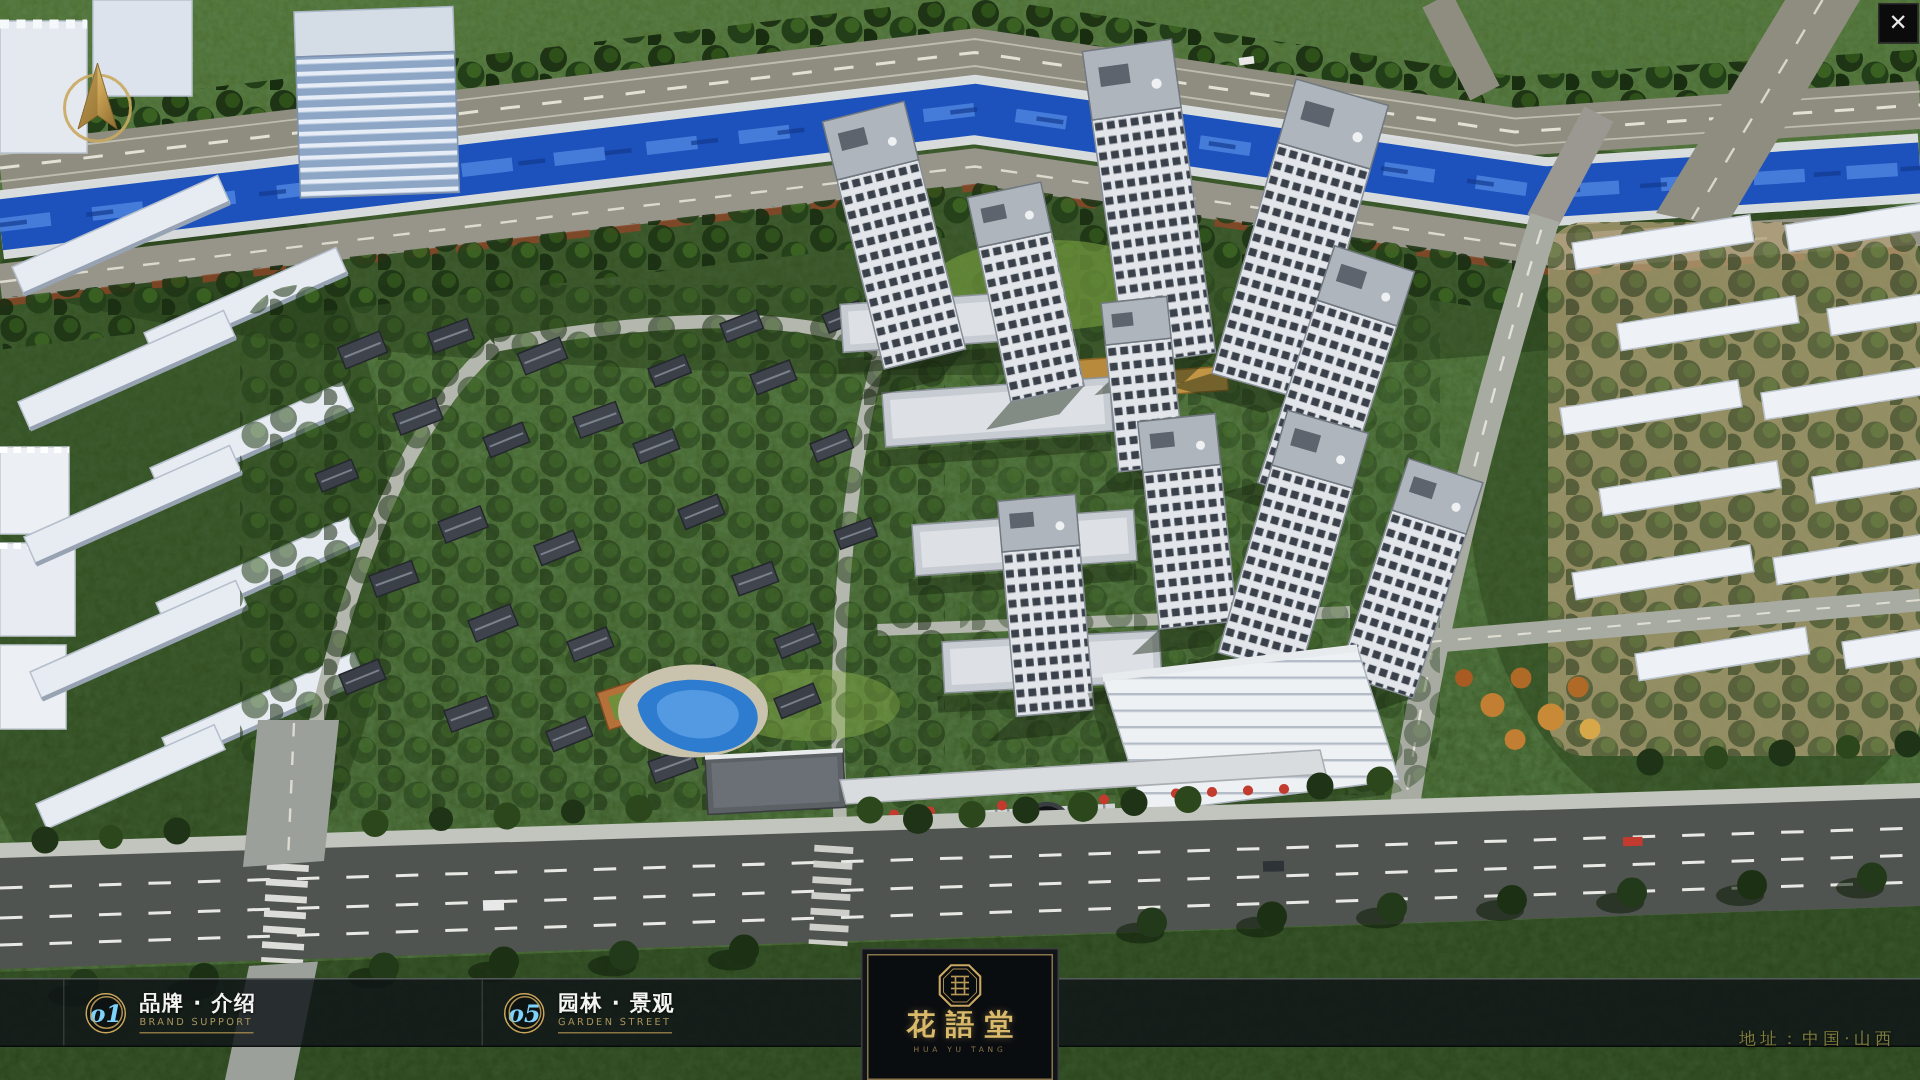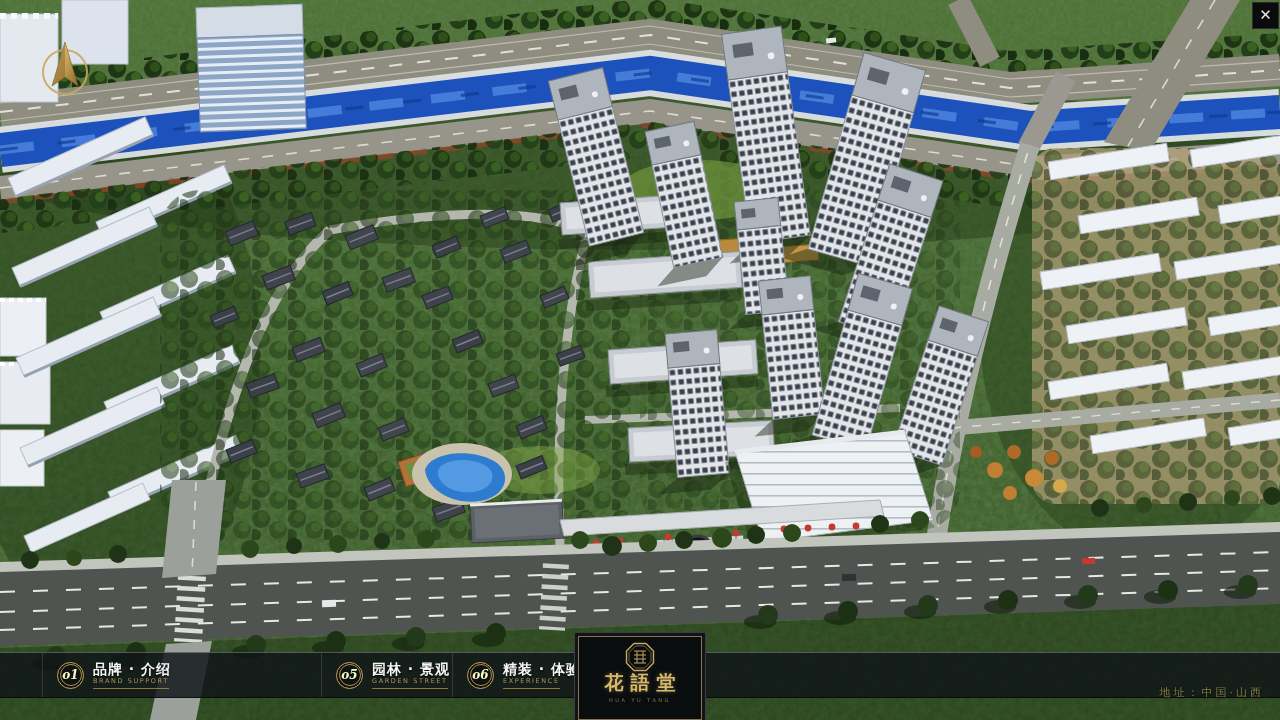--- a/index.html
+++ b/index.html
@@ -27,35 +27,35 @@
   .nav-item{width:131px;display:flex;align-items:center;gap:9px;
     border-left:1px solid rgba(255,255,255,0.13);padding-left:14px;box-sizing:border-box;
     cursor:pointer;}
   .nav-item.last-right{border-right:1px solid rgba(255,255,255,0.13);}
   .badge{position:relative;width:27px;height:27px;border-radius:50%;
     border:1.5px solid #c9a659;display:flex;align-items:center;justify-content:center;
     flex:0 0 auto;background:rgba(8,10,12,0.55);box-sizing:border-box;}
   .badge::before{content:"";position:absolute;inset:1.5px;border-radius:50%;
     border:1px solid rgba(201,166,89,0.85);}
   .badge i{font-family:"DejaVu Serif","Liberation Serif",serif;font-style:italic;
-    font-size:12px;color:#fef9c3;font-weight:bold;}
+    font-size:16px;color:#7dd3fc;font-weight:bold;}
   .labels{display:flex;flex-direction:column;justify-content:flex-end;}
   .labels .zh{color:#f4f4f2;font-size:14px;font-weight:bold;letter-spacing:1px;
     white-space:nowrap;line-height:15px;text-shadow:0 1px 2px rgba(0,0,0,.8);}
   .labels .en{color:#a9945c;font-size:6.5px;letter-spacing:1.6px;white-space:nowrap;
     line-height:9px;padding-bottom:2px;border-bottom:1px solid rgba(201,166,89,0.65);
     width:fit-content;}
 
   
   .logo-panel{position:absolute;left:578px;top:636px;width:124px;height:84px;z-index:12;
     background:#0a0d10;border:1px solid #8a744a;box-sizing:border-box;
     box-shadow:0 0 0 3px #111419,0 0 0 4px #3d3d3d;
     display:flex;flex-direction:column;align-items:center;cursor:pointer;}
   .logo-seal{margin-top:5px;}
-  .logo-name{font-family:Liberation Mono, monospace;font-weight:bold;
+  .logo-name{font-family:Liberation Sans, sans-serif;font-weight:bold;
     color:#d9b96a;font-size:19px;letter-spacing:7px;line-height:22px;margin-top:1px;
     text-indent:7px;text-shadow:0 0 4px rgba(217,185,106,.4);}
   .logo-caption{color:#8a744a;font-size:5px;letter-spacing:2.5px;margin-top:2px;}
 
   
   .address{position:absolute;right:16px;bottom:20px;z-index:11;
     color:rgba(150,145,70,0.85);font-size:11px;letter-spacing:3px;
     text-shadow:0 1px 2px rgba(0,0,0,.7);}
 </style>
 </head>
@@ -616,29 +616,20 @@
 
     <div class="nav-item">
       <span class="badge">
           <i>o5</i>
         </span>
       <span class="labels">
           <span class="zh">园林 · 景观</span>
       <span class="en">GARDEN STREET</span>
         </span>
     </div>
-    <div class="nav-item">
-      <span class="badge">
-          <i>o6</i>
-        </span>
-      <span class="labels">
-          <span class="zh">精装 · 体验</span>
-      <span class="en">EXPERIENCE</span>
-        </span>
-    </div>
 
     <div class="nav-spacer"></div>
   </div>
 
   <div class="logo-panel">
     <svg class="logo-seal" width="30" height="30" viewBox="0 0 30 30">
       <polygon points="9,1.5 21,1.5 28.5,9 28.5,21 21,28.5 9,28.5 1.5,21 1.5,9" fill="none" stroke="#c9a85f" stroke-width="1.4"></polygon>
       <polygon points="10.5,4 19.5,4 26,10.5 26,19.5 19.5,26 10.5,26 4,19.5 4,10.5" fill="none" stroke="#c9a85f" stroke-width="0.7" opacity="0.8"></polygon>
       <g stroke="#c9a85f" stroke-width="1.1" opacity="0.9">
         <line x1="9" y1="9" x2="21" y2="9"></line>

